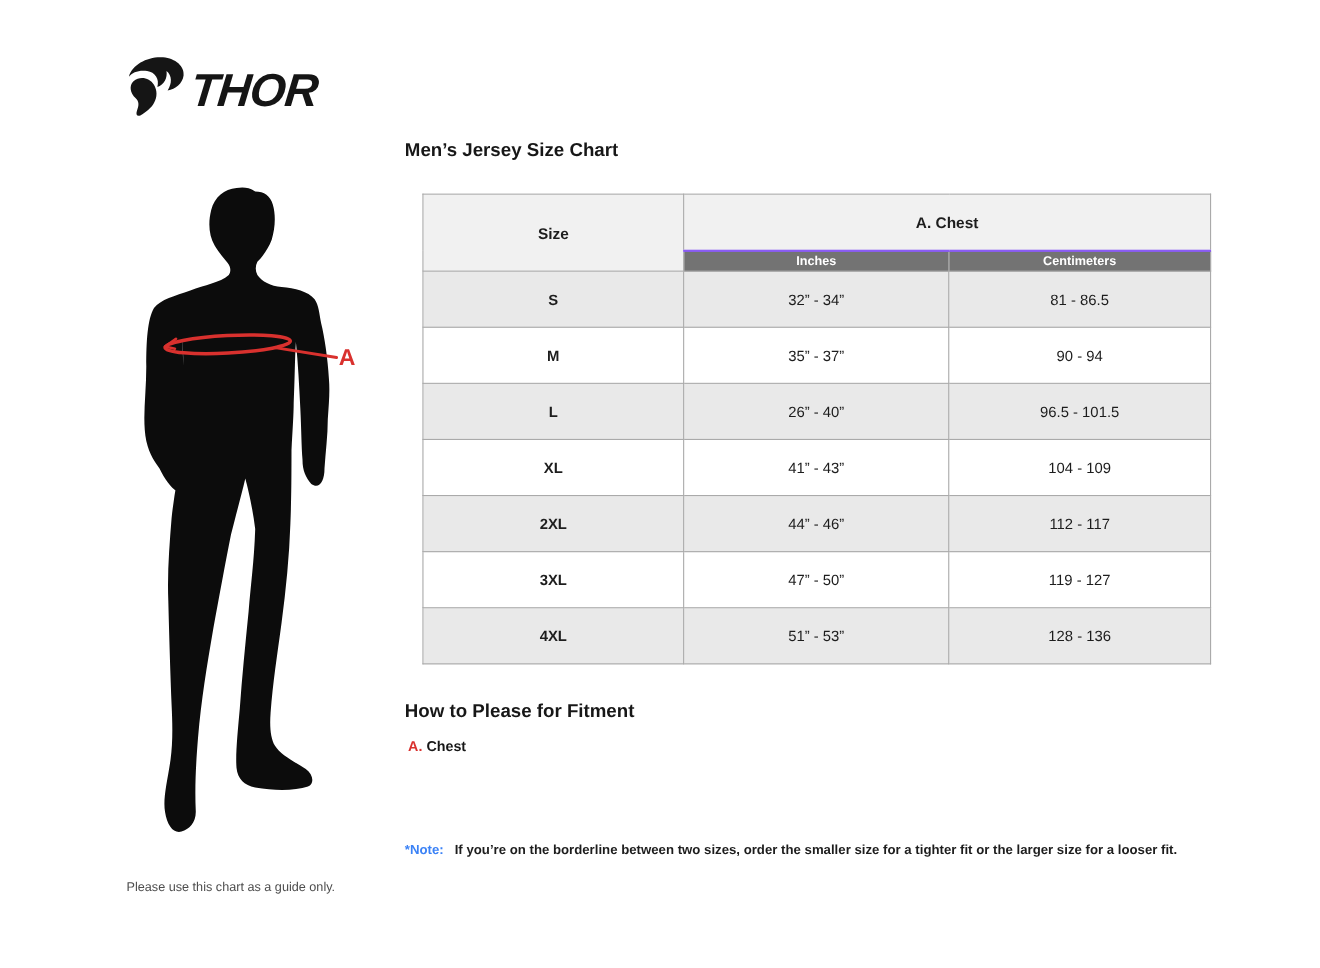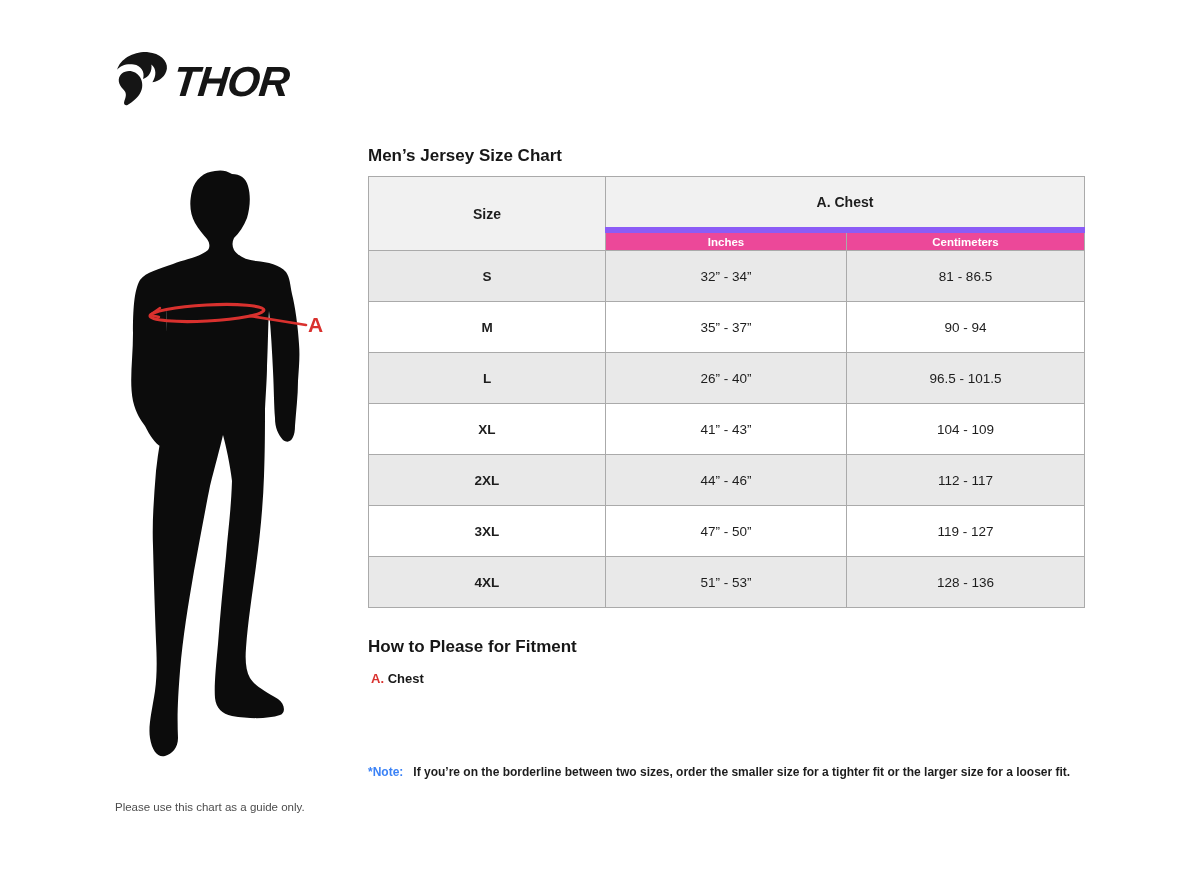--- a/index.html
+++ b/index.html
@@ -11,35 +11,35 @@
 
   
   #logo{left:112px;top:48px;display:flex;align-items:center;gap:4px;}
   #logo .wordmark{
     font-size:42px;font-weight:bold;font-style:italic;letter-spacing:-1px;
     transform:skewX(-6deg);color:#151515;line-height:1;padding-top:10px;
   }
 
   
   .h-title{font-size:17px;font-weight:bold;color:#171717;}
-  #chart-title{left:368px;top:146px;}
+  #chart-title{left:368px;top:127px;}
   #measure-title{left:368px;top:637px;}
 
   
-  #table-wrap{left:368px;top:176px;width:716px;}
+  #table-wrap{left:384px;top:176px;width:716px;}
   table{border-collapse:collapse;width:716px;table-layout:fixed;}
   td{
     border:1px solid #aaaaaa;text-align:center;vertical-align:middle;
     font-size:13.5px;color:#1d1d1d;padding:0;
   }
   tr.head1 td{height:50px;background:#f1f1f1;font-weight:bold;font-size:14px;}
   td.size-head{background:#f1f1f1;font-weight:bold;font-size:14px;}
   tr.head2 td.bar{
-    background:#ec4899;color:#ffffff;font-weight:bold;font-size:11.5px;
-    height:17px;border-top:6px solid #8b5cf6;
+    background:#737373;color:#ffffff;font-weight:bold;font-size:11.5px;
+    height:17px;border-top:2px solid #8b5cf6;
   }
   tr.body-row td{height:50px;}
   tr.body-row td.size-cell{font-weight:bold;}
   tr.stripe{background:#e9e9e9;}
 
   
   #measure-item{left:371px;top:671px;width:370px;}
   #measure-item .item-head{font-size:13px;font-weight:bold;color:#171717;}
   #measure-item .item-key{color:#d9312e;}
   #measure-item .item-desc{

